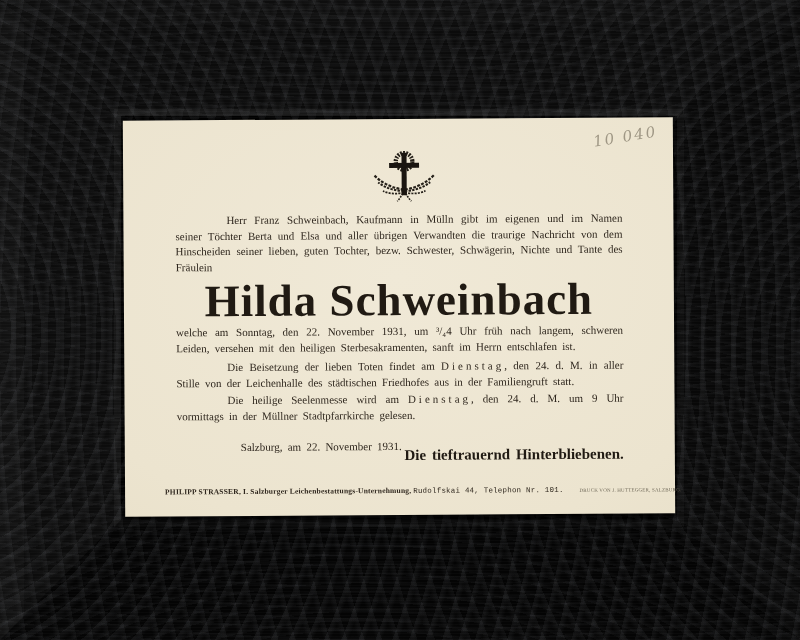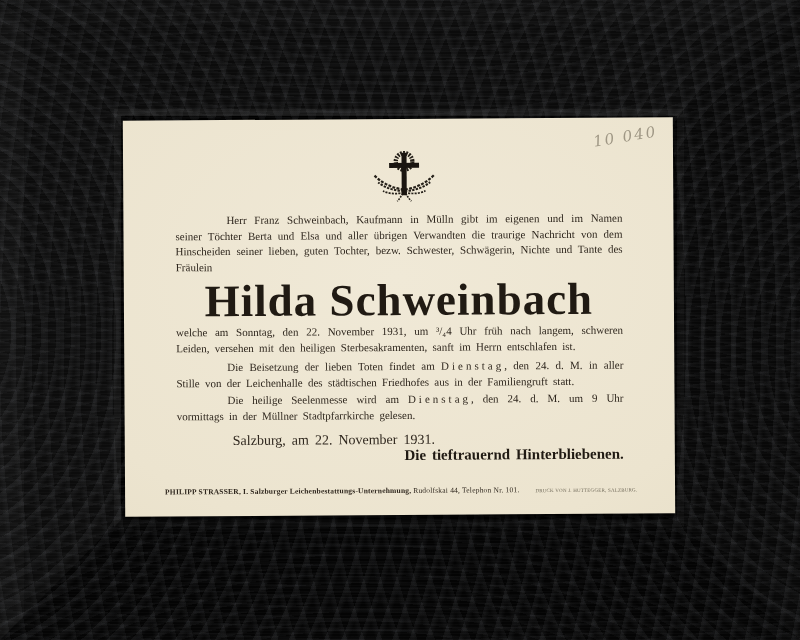--- a/index.html
+++ b/index.html
@@ -67,35 +67,35 @@
   }
   .indent { text-indent: 51px; }
   .sperr { letter-spacing: 3px; }
   .name-title {
     position: absolute; left: 0; top: 156px; width: 100%; margin: 0;
     text-align: center; font-size: 45px; line-height: 50px;
     font-weight: bold; letter-spacing: 1px;
     color: var(--title_ink, #201a13);
   }
   .dateline {
-    position: absolute; left: 104px; top: 309px; margin: 4px;
-    font-size: 14px; word-spacing: 2.5px;
+    position: absolute; left: 104px; top: 309px; margin: 12px;
+    font-size: 11px; word-spacing: 2.5px;
   }
   .signature {
     position: absolute; left: 52px; top: 328px; width: 447px; margin: 0;
     text-align: right; font-size: 15px; font-weight: bold;
     word-spacing: 2px; color: var(--title_ink, #201a13);
   }
   .footer {
     position: absolute; left: 40px; top: 367px; width: 471px; margin: 0;
     text-align: center; font-size: 7.5px; line-height: 10px;
     white-space: nowrap;
   }
   .footer .fb { font-weight: bold; letter-spacing: 0.2px; }
-  .footer .fr { letter-spacing: 0.2px; }
+  .footer .fr { letter-spacing: 0.2px; font-family: Liberation Mono, monospace; }
   .footer .fp { margin-left: 14px; font-size: 5px; color: #6f6858; letter-spacing: 0.2px; }
 </style>
 </head>
 <body>
 
 <div class="photo">
 
   <div class="frame-outer"></div>
   <div class="frame-main"></div>
   <div class="frame-lip"></div>

